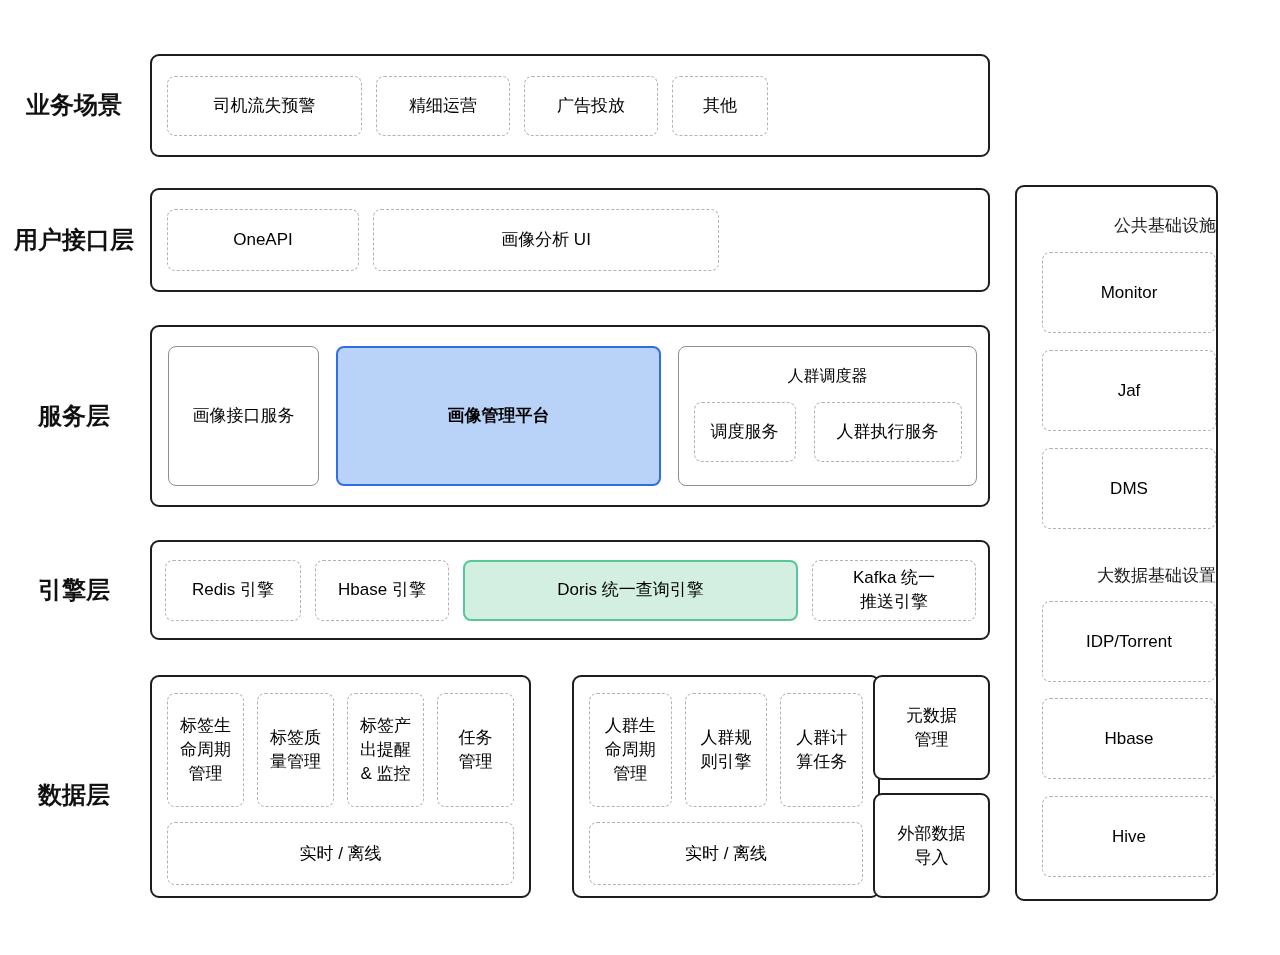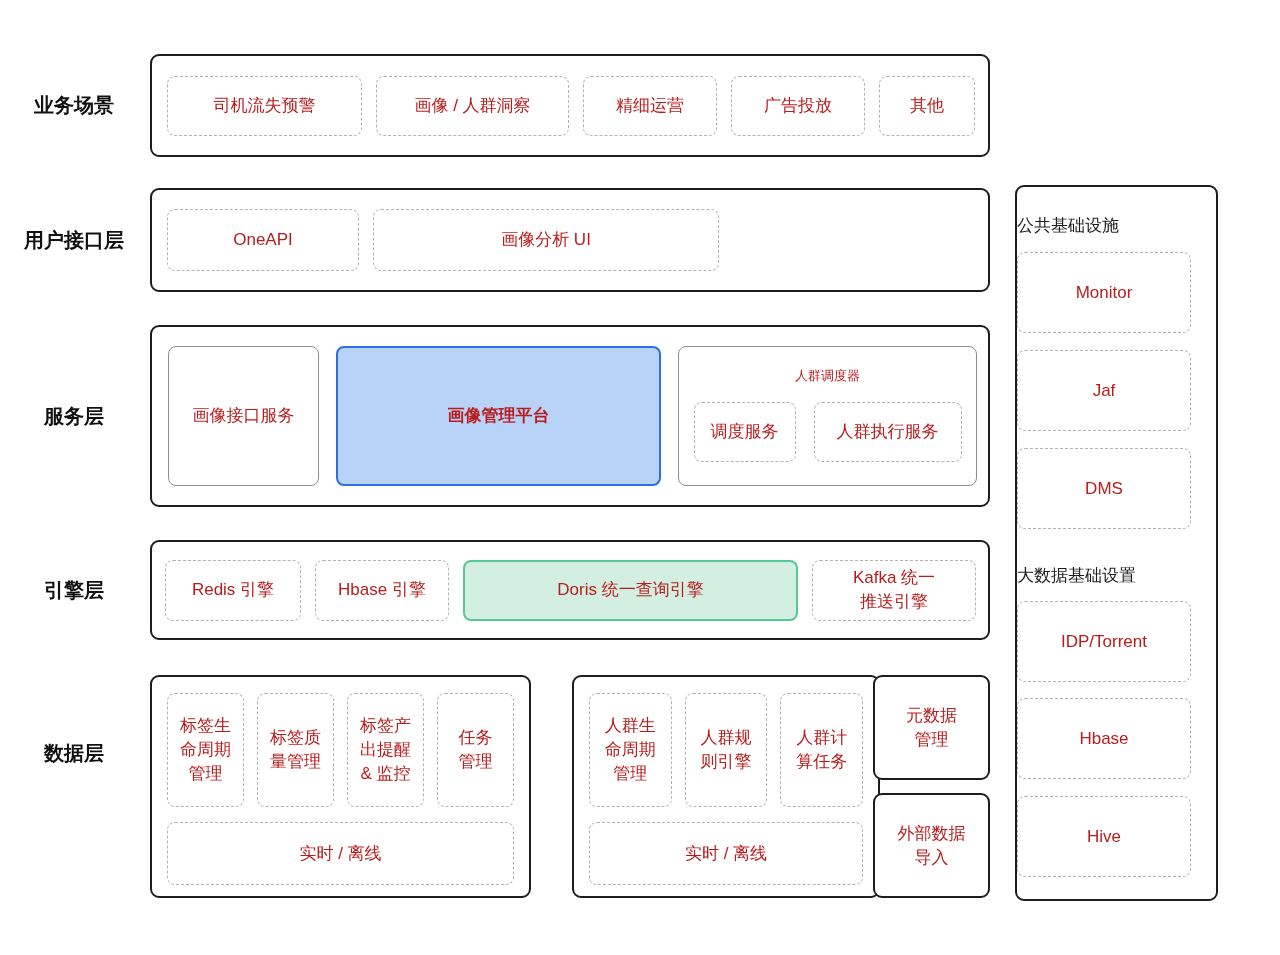--- a/index.html
+++ b/index.html
@@ -2,61 +2,61 @@
 <html style="--blue-fill: #b9d3f8; --blue-border: #2f6ee3; --green-fill: #d3efe1; --green-border: #57c795;"><head>
 <meta charset="utf-8">
 <style>
   html,body{margin:0;padding:0;background:#fff;}
   .canvas{
     position:relative;width:1280px;height:955px;background:#ffffff;
     font-family:"Liberation Sans","DejaVu Sans",sans-serif;color:#1d1d1f;
   }
   .layer-label{
     position:absolute;left:0;width:148px;text-align:center;
-    font-size:20px;font-weight:bold;color:#111;line-height:22px;
+    font-size:24px;font-weight:bold;color:#111;line-height:22px;
   }
   .group{
     position:absolute;box-sizing:border-box;background:#fff;
     border:2px solid #1d1d1f;border-radius:9px;
     display:flex;align-items:center;
   }
   .box{
     box-sizing:border-box;display:flex;align-items:center;justify-content:center;
     text-align:center;font-size:17px;line-height:1.4;border-radius:8px;
-    white-space:pre-line;color:#b91c1c;background:#fff;flex:none;
+    white-space:pre-line;color:#000000;background:#fff;flex:none;
   }
   .dashed{border:1.5px dashed #b2b2b2;}
   .thin{border:1px solid #8f8f8f;}
   .solid-dark{position:absolute;border:2px solid #1d1d1f;border-radius:9px;}
   .blue{background:var(--blue-fill,#b9d3f8);border:2px solid var(--blue-border,#2f6ee3);font-weight:600;}
   .green{background:var(--green-fill,#d3efe1);border:2px solid var(--green-border,#57c795);}
   
   #row-business{left:150px;top:54px;width:840px;height:103px;padding:0 15px;gap:14px;}
   
   #row-interface{left:150px;top:188px;width:840px;height:104px;padding:0 15px;gap:14px;}
   
   #row-service{left:150px;top:325px;width:840px;height:182px;padding:0 16px;gap:17px;}
   .scheduler{flex-direction:column;justify-content:flex-start;padding-top:18px;}
-  .scheduler-title{font-size:13px;line-height:21px;}
+  .scheduler-title{font-size:16px;line-height:21px;}
   .scheduler-row{display:flex;gap:18px;margin-top:16px;}
   
   #row-engine{left:150px;top:540px;width:840px;height:100px;padding:0 13px;gap:14px;}
   
   .data-group{flex-direction:column;align-items:stretch;padding:16px 15px 26px 15px;}
   #group-tag{left:150px;top:675px;width:381px;height:223px;}
   #group-crowd{left:572px;top:675px;width:308px;height:223px;}
   .data-row{display:flex;gap:13px;}
   .data-row .box{flex:1;height:114px;padding:0 5px;}
   .data-bottom{margin-top:15px;height:63px;}
   #metadata-box{left:873px;top:675px;width:117px;height:105px;}
   #external-box{left:873px;top:793px;width:117px;height:105px;}
   
   #sidebar{
     left:1015px;top:185px;width:203px;height:716px;
-    flex-direction:column;align-items:flex-start;justify-content:flex-start;
+    flex-direction:column;align-items:flex-end;justify-content:flex-start;
     padding-top:28px;
   }
   .side-title{font-size:17px;line-height:21px;}
   .side-box{width:174px;height:81px;}
   .mt16{margin-top:16px;} .mt17{margin-top:17px;} .mt36{margin-top:36px;} .mt15{margin-top:15px;}
   
   .h60{height:60px;} .h62{height:62px;} .h140{height:140px;} .h61{height:61px;}
   .w195{width:195px;} .w193{width:193px;} .w134{width:134px;} .w96{width:96px;}
   .w192{width:192px;} .w346{width:346px;} .w244{width:244px;}
   .w151{width:151px;} .w325{width:325px;} .w299{width:299px;}
@@ -65,25 +65,24 @@
 </style>
 </head>
 <body>
 
 <div class="canvas">
 
   <div class="layer-label" style="top:94px">业务场景</div>
   <div class="layer-label" style="top:229px">用户接口层</div>
   <div class="layer-label" style="top:405px">服务层</div>
   <div class="layer-label" style="top:579px">引擎层</div>
-  <div class="layer-label" style="top:742px">数据层</div>
+  <div class="layer-label" style="top:784px">数据层</div>
 
   <div class="group" id="row-business">
     <div class="box dashed h60 w195">司机流失预警</div>
-    <div class="box dashed h60 w193">画像 / 人群洞察</div>
     <div class="box dashed h60 w134">精细运营</div>
     <div class="box dashed h60 w134">广告投放</div>
     <div class="box dashed h60 w96">其他</div>
   </div>
 
   <div class="group" id="row-interface">
     <div class="box dashed h62 w192">OneAPI</div>
     <div class="box dashed h62 w346">画像分析 UI</div>
   </div>
 

